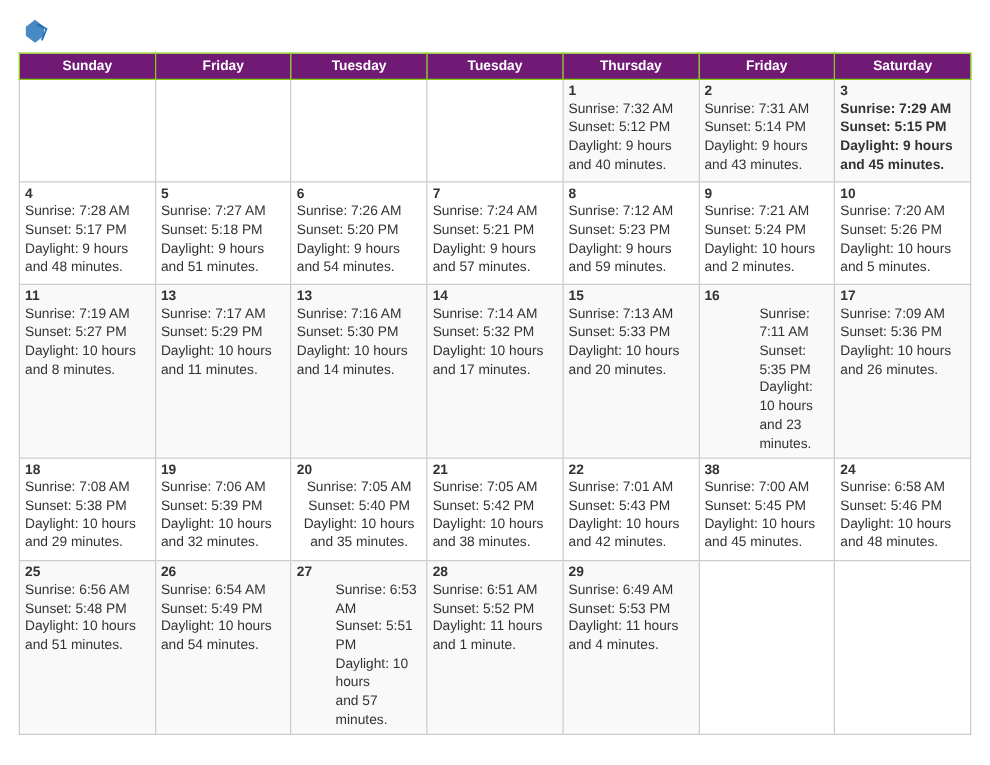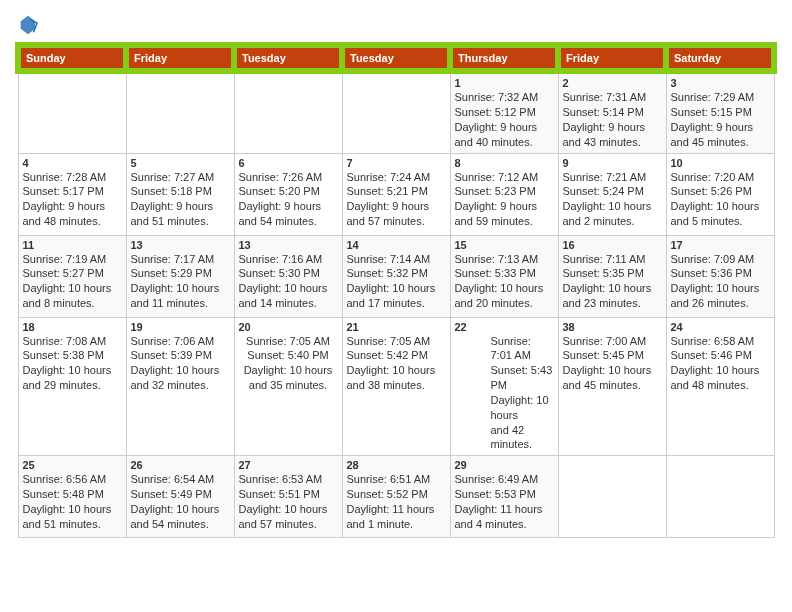--- a/index.html
+++ b/index.html
@@ -50,27 +50,27 @@
     .subtitle {
       font-size: 13px;
       color: #333;
     }
     table {
       width: 100%;
       border-collapse: collapse;
       table-layout: fixed;
     }
     thead tr th {
-      background-color: #c2410c;
+      background-color: #701a75;
       color: white;
       font-size: 11px;
       font-weight: bold;
       padding: 4px 5px;
-      text-align: left;
-      border: 6px solid #84cc16;
+      text-align: center;
+      border: 1px solid #84cc16;
     }
     tbody tr td {
       border: 1px solid #ccc;
       vertical-align: top;
       padding: 3px 4px;
       font-size: 9.5px;
       color: #333;
       height: 82px;
     }
     .day-num {
@@ -143,21 +143,21 @@
           </td>
           <td>
             <span class="day-num">2</span>
             <div class="day-info" style="white-space: pre-line;">Sunrise: 7:31 AM
 Sunset: 5:14 PM
 Daylight: 9 hours
 and 43 minutes.</div>
           </td>
           <td>
             <span class="day-num">3</span>
-            <div class="day-info" style="white-space: pre-line;">Sunrise: 7:29 AM
+            <div class="day-info" style="white-space: pre-line; font-weight: bold;">Sunrise: 7:29 AM
 Sunset: 5:15 PM
 Daylight: 9 hours
 and 45 minutes.</div>
           </td>
         </tr>
         <tr>
           <td>
             <span class="day-num">4</span>
             <div class="day-info" style="white-space: pre-line;">Sunrise: 7:28 AM
 Sunset: 5:17 PM
@@ -238,21 +238,21 @@
           </td>
           <td>
             <span class="day-num">15</span>
             <div class="day-info" style="white-space: pre-line;">Sunrise: 7:13 AM
 Sunset: 5:33 PM
 Daylight: 10 hours
 and 20 minutes.</div>
           </td>
           <td>
             <span class="day-num">16</span>
-            <div class="day-info" style="white-space: pre-line;">Sunrise: 7:11 AM
+            <div class="day-info" style="white-space: pre-line; margin-left: 44px;">Sunrise: 7:11 AM
 Sunset: 5:35 PM
 Daylight: 10 hours
 and 23 minutes.</div>
           </td>
           <td>
             <span class="day-num">17</span>
             <div class="day-info" style="white-space: pre-line;">Sunrise: 7:09 AM
 Sunset: 5:36 PM
 Daylight: 10 hours
 and 26 minutes.</div>
@@ -282,21 +282,21 @@
           </td>
           <td>
             <span class="day-num">21</span>
             <div class="day-info" style="white-space: pre-line;">Sunrise: 7:05 AM
 Sunset: 5:42 PM
 Daylight: 10 hours
 and 38 minutes.</div>
           </td>
           <td>
             <span class="day-num">22</span>
-            <div class="day-info" style="white-space: pre-line; margin-left: 36px;">Sunrise: 7:01 AM
+            <div class="day-info" style="white-space: pre-line;">Sunrise: 7:01 AM
 Sunset: 5:43 PM
 Daylight: 10 hours
 and 42 minutes.</div>
           </td>
           <td>
             <span class="day-num">38</span>
             <div class="day-info" style="white-space: pre-line;">Sunrise: 7:00 AM
 Sunset: 5:45 PM
 Daylight: 10 hours
 and 45 minutes.</div>
@@ -319,21 +319,21 @@
           </td>
           <td>
             <span class="day-num">26</span>
             <div class="day-info" style="white-space: pre-line;">Sunrise: 6:54 AM
 Sunset: 5:49 PM
 Daylight: 10 hours
 and 54 minutes.</div>
           </td>
           <td>
             <span class="day-num">27</span>
-            <div class="day-info" style="white-space: pre-line;">Sunrise: 6:53 AM
+            <div class="day-info" style="white-space: pre-line; margin-left: 31px;">Sunrise: 6:53 AM
 Sunset: 5:51 PM
 Daylight: 10 hours
 and 57 minutes.</div>
           </td>
           <td>
             <span class="day-num">28</span>
             <div class="day-info" style="white-space: pre-line;">Sunrise: 6:51 AM
 Sunset: 5:52 PM
 Daylight: 11 hours
 and 1 minute.</div>

